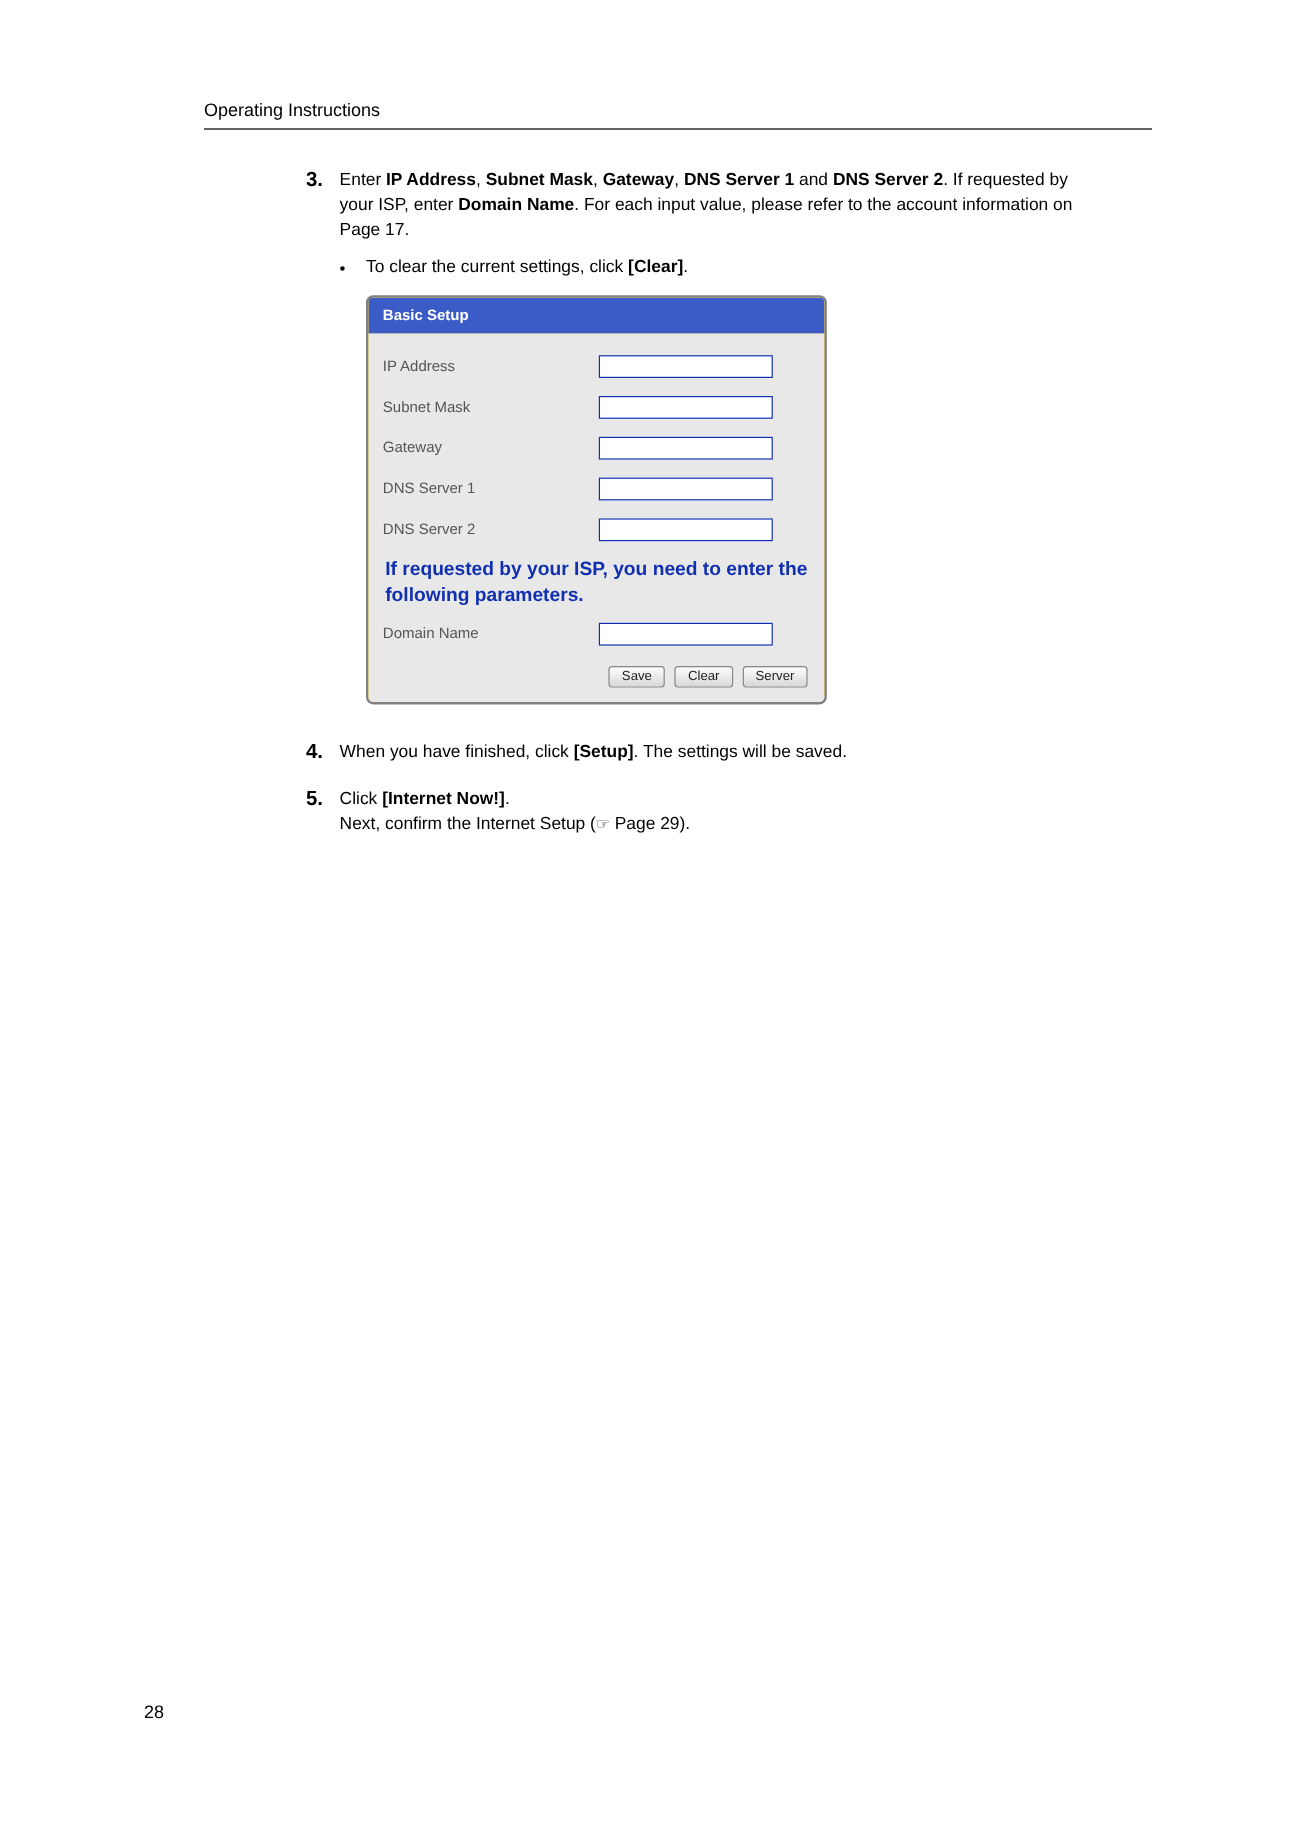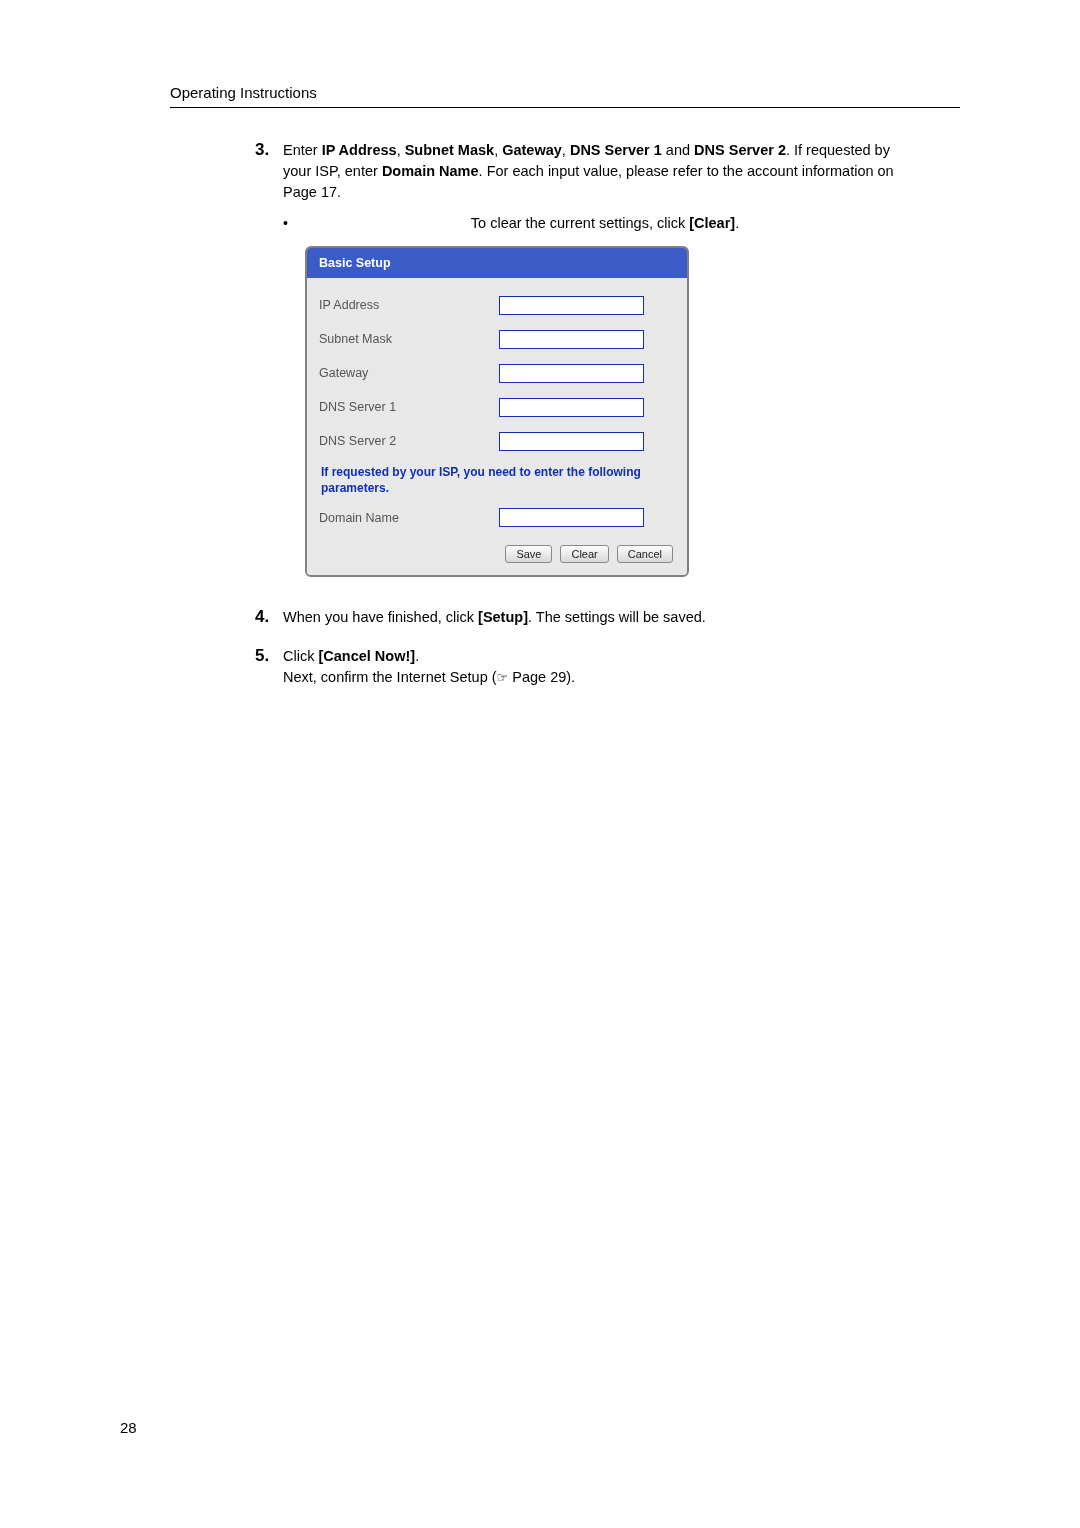--- a/index.html
+++ b/index.html
@@ -52,21 +52,20 @@
   .bullet-dot {
     width: 22px;
     flex-shrink: 0;
     text-align: left;
     font-size: 14px;
     line-height: 1.45;
   }
   .bullet-text {
     flex: 1;
     line-height: 1.45;
-    text-align: center;
   }
   
   .panel {
     width: 380px;
     border: 2px solid #808080;
     border-radius: 6px;
     margin: 8px 0 12px 22px;
     background: #fde047;
     overflow: hidden;
   }
@@ -97,21 +96,21 @@
     border: 1.5px solid #1030b0;
     background: #fff;
     box-sizing: border-box;
     font-size: 12px;
     padding: 0 2px;
     outline: none;
     border-radius: 0;
   }
   .panel-msg {
     color: #1030b0;
-    font-size: 12px;
+    font-size: 16px;
     font-weight: bold;
     padding: 6px 2px 4px 2px;
     line-height: 1.35;
   }
   .btnbar {
     display: flex;
     justify-content: flex-end;
     gap: 8px;
     padding: 10px 14px 12px 0;
     background: #e8e8e8;
@@ -192,38 +191,38 @@
             </div>
             <div class="panel-msg">If requested by your ISP, you need to enter the following parameters.</div>
             <div class="frow">
               <div class="flabel">Domain Name</div>
               <input class="finput" type="text" style="">
             </div>
           </div>
           <div class="btnbar">
             <button class="btn">Save</button>
             <button class="btn">Clear</button>
-            <button class="btn">Cancel</button>
+            <button class="btn">Server</button>
           </div>
         </div>
 
       </div>
     </div>
 
     <div class="step">
       <div class="step-num">4.</div>
       <div class="step-body">
         <span>When you have finished, click </span><span class="bold">[Setup]</span><span>. The settings will be saved.</span>
       </div>
     </div>
 
     <div class="step">
       <div class="step-num">5.</div>
       <div class="step-body">
-        <span>Click </span><span class="bold">[Cancel Now!]</span><span>.</span><br>
+        <span>Click </span><span class="bold">[Internet Now!]</span><span>.</span><br>
         <span>Next, confirm the Internet Setup (</span><span class="ref-icon">☞</span><span> Page 29).</span>
       </div>
     </div>
 
   </div>
 
   <div class="page-num">28</div>
 </div>
 
 </body></html>

